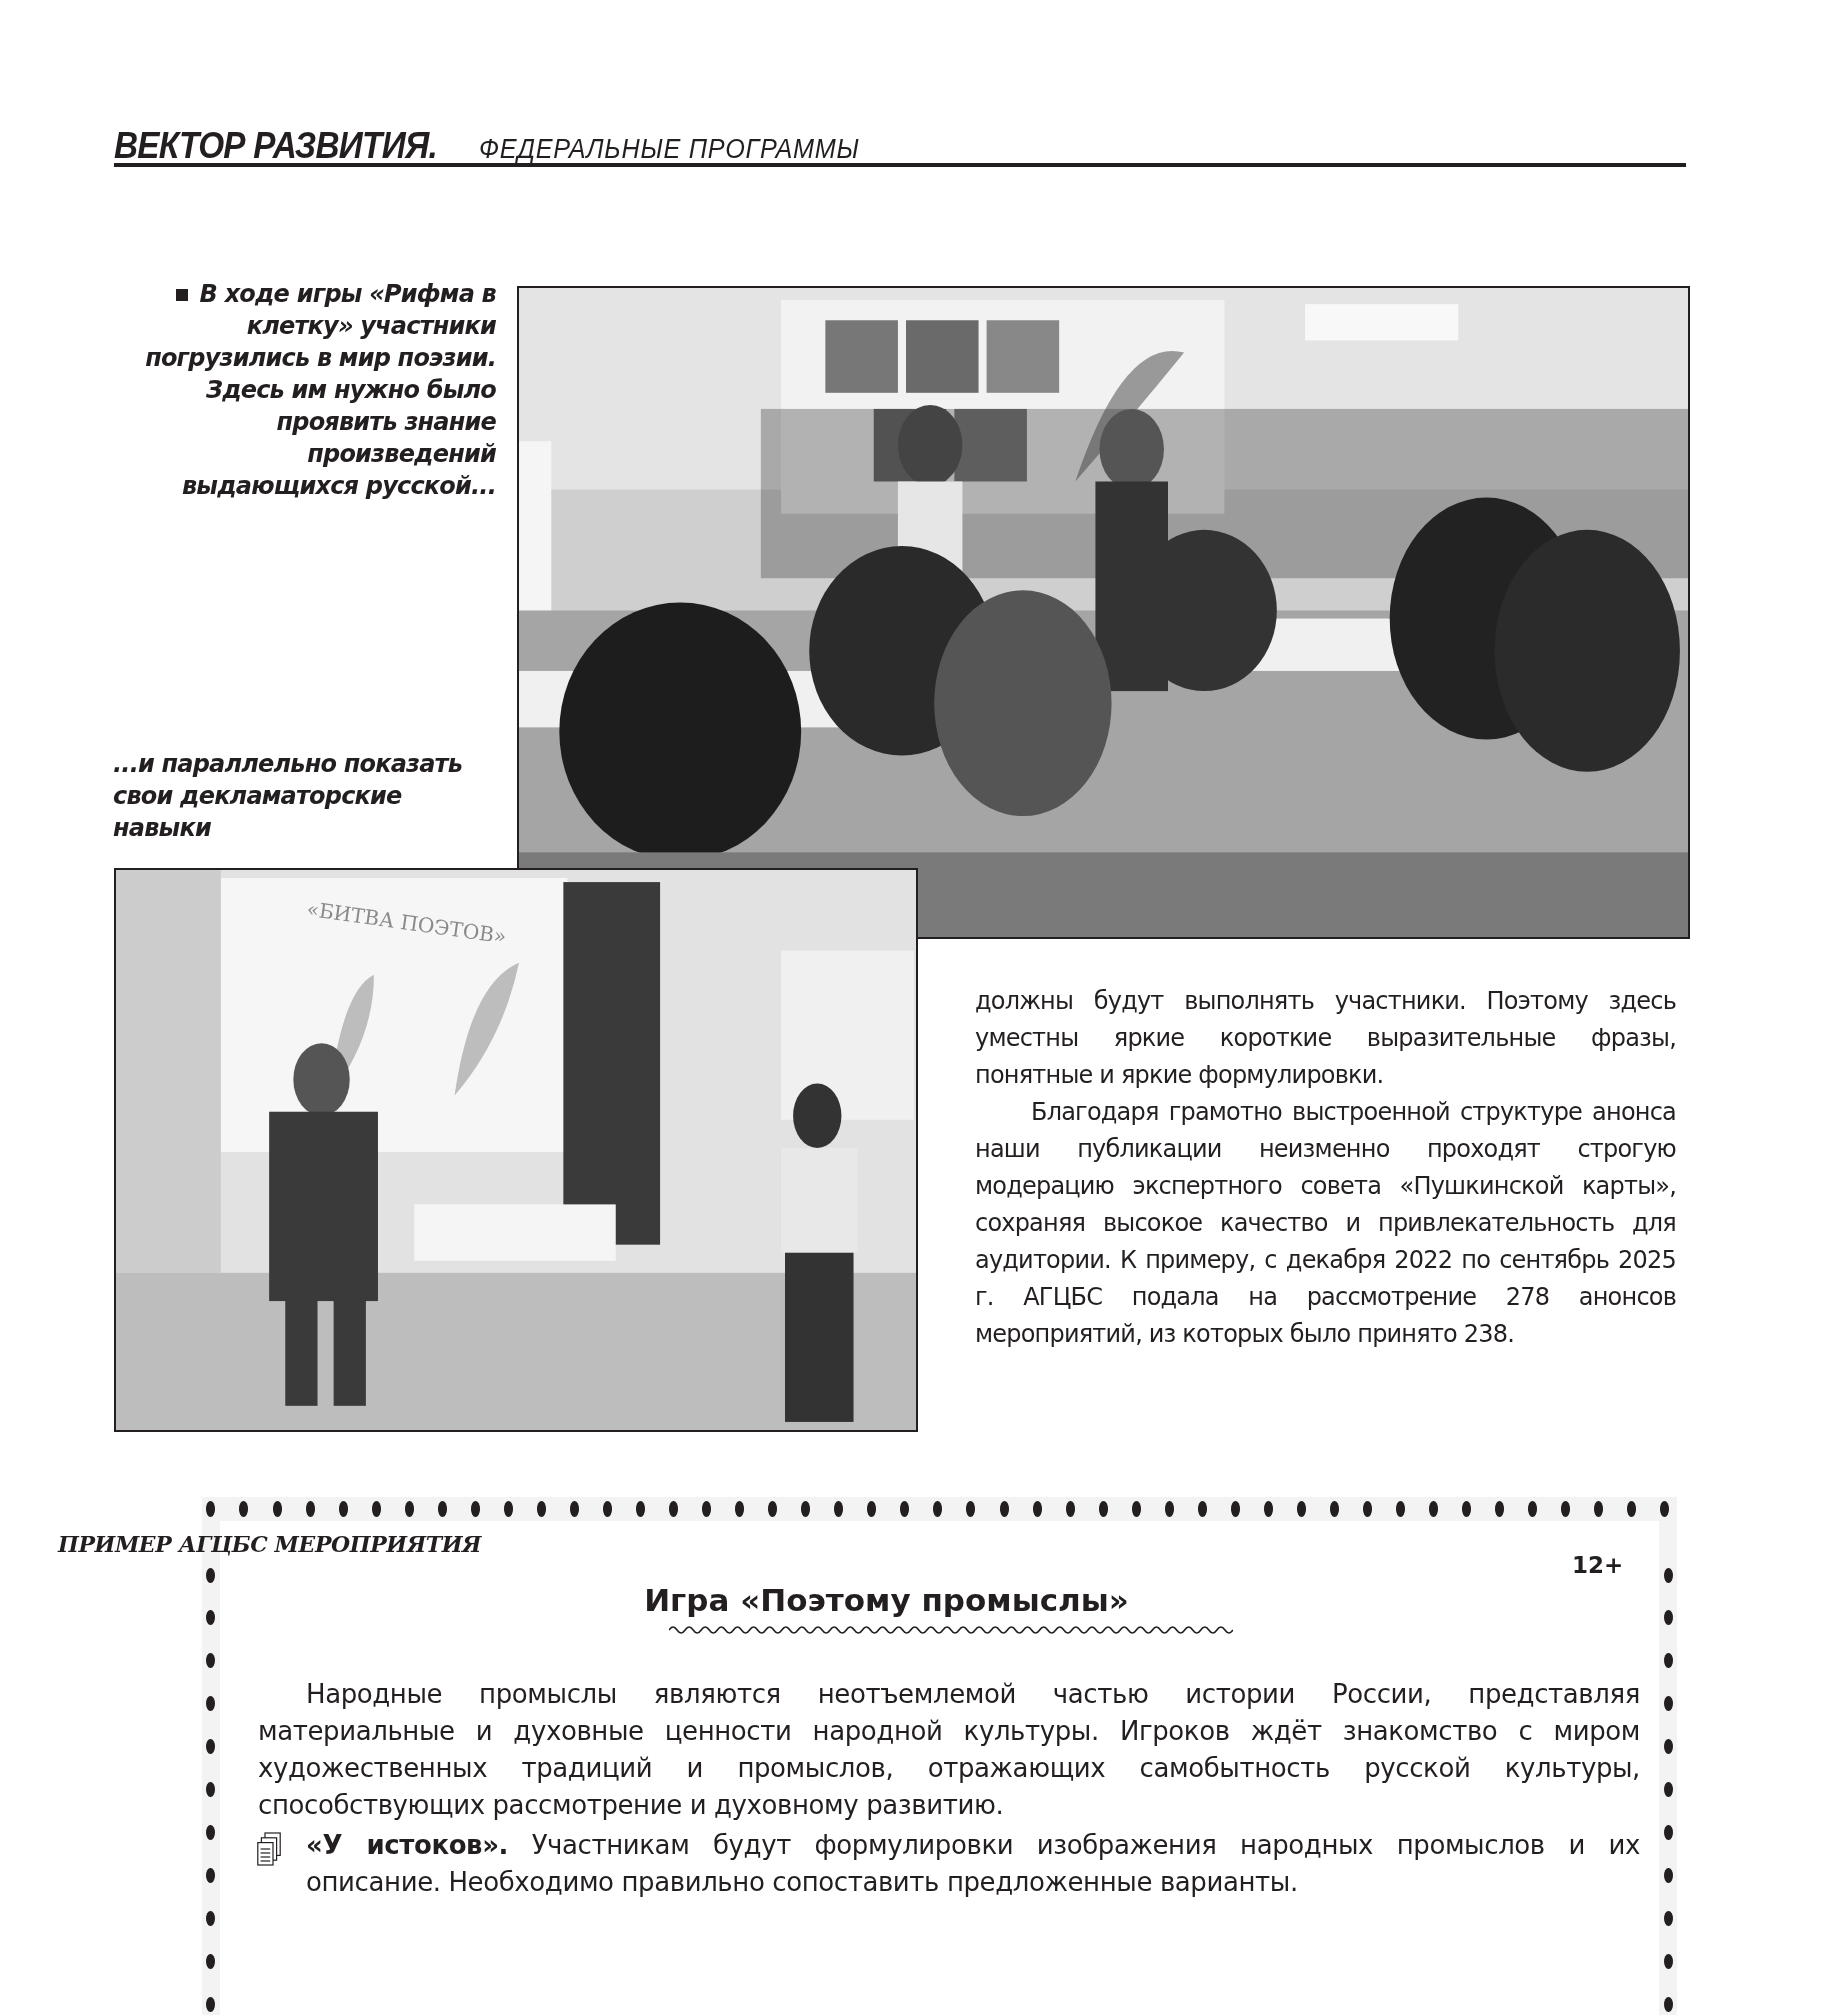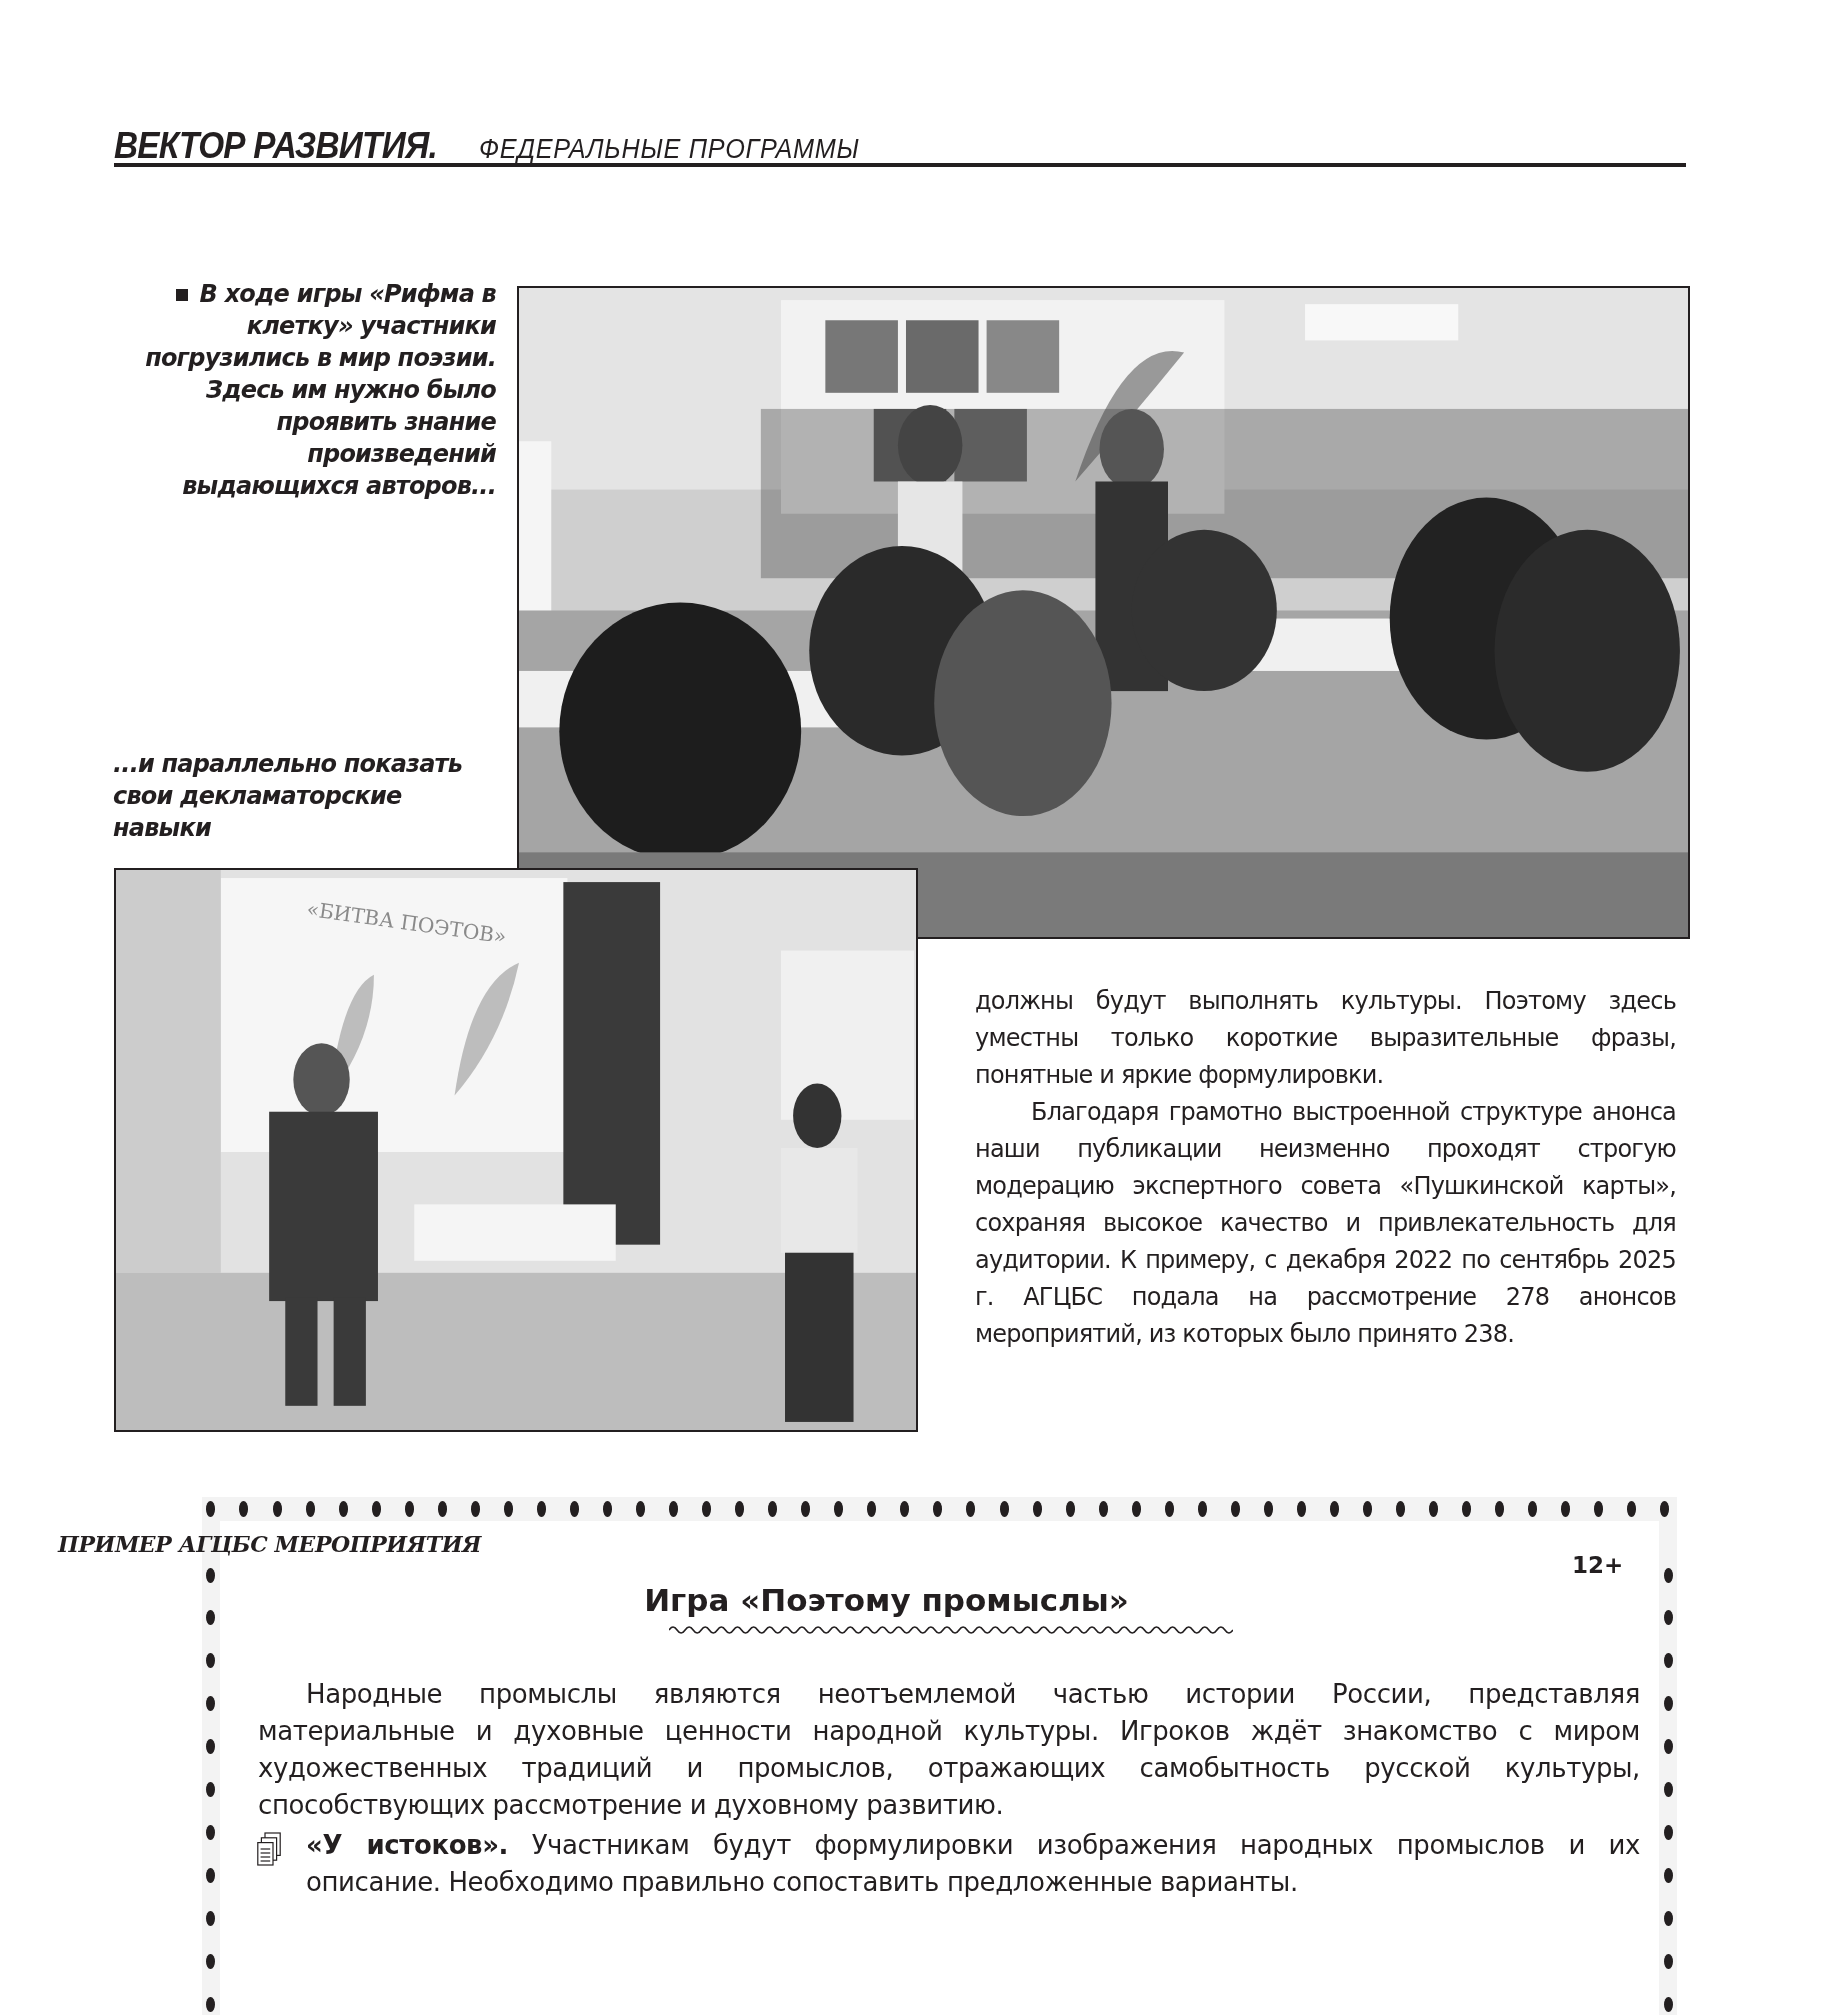--- a/index.html
+++ b/index.html
@@ -41,21 +41,21 @@
 </head>
 <body>
 
 <div id="header" class="abs">
   <span class="t1">ВЕКТОР РАЗВИТИЯ.</span>
   <span class="t2">ФЕДЕРАЛЬНЫЕ ПРОГРАММЫ</span>
 </div>
 <div id="header-rule" class="abs"></div>
 
 <div id="cap1" class="abs caption">
-  <span class="sq"></span><span>В ходе игры «Рифма в клетку» участники погрузились в мир поэзии. Здесь им нужно было проявить знание произведений выдающихся авторов...</span>
+  <span class="sq"></span><span>В ходе игры «Рифма в клетку» участники погрузились в мир поэзии. Здесь им нужно было проявить знание произведений выдающихся русской...</span>
 </div>
 
 <div id="photo1" class="abs photo">
   <svg width="100%" height="100%" viewBox="0 0 2900 1610" preserveAspectRatio="none">
     <rect x="0" y="0" width="2900" height="1610" fill="#cfcfcf"></rect>
     <rect x="0" y="0" width="2900" height="500" fill="#e4e4e4"></rect>
     <rect x="650" y="30" width="1100" height="530" fill="#f2f2f2"></rect>
     <rect x="760" y="80" width="180" height="180" fill="#777"></rect>
     <rect x="960" y="80" width="180" height="180" fill="#6a6a6a"></rect>
     <rect x="1160" y="80" width="180" height="180" fill="#888"></rect>
@@ -101,21 +101,21 @@
     <rect x="380" y="600" width="270" height="470" fill="#3a3a3a"></rect>
     <rect x="420" y="1060" width="80" height="270" fill="#3a3a3a"></rect>
     <rect x="540" y="1060" width="80" height="270" fill="#3a3a3a"></rect>
     <ellipse cx="1740" cy="610" rx="60" ry="80" fill="#333"></ellipse>
     <rect x="1650" y="690" width="190" height="260" fill="#e8e8e8"></rect>
     <rect x="1660" y="950" width="170" height="420" fill="#333"></rect>
   </svg>
 </div>
 
 <div id="body-col" class="abs">
-  <p>должны будут выполнять культуры. Поэтому здесь уместны только короткие выразительные фразы, понятные и яркие формулировки.</p>
+  <p>должны будут выполнять участники. Поэтому здесь уместны яркие короткие выразительные фразы, понятные и яркие формулировки.</p>
   <p class="indent">Благодаря грамотно выстроенной структуре анонса наши публикации неизменно проходят строгую модерацию экспертного совета «Пушкинской карты», сохраняя высокое качество и привлекательность для аудитории. К примеру, с декабря 2022 по сентябрь 2025 г. АГЦБС подала на рассмотрение 278 анонсов мероприятий, из которых было принято 238.</p>
 </div>
 
 <div id="box" class="abs">
   <div id="box-inner" class="abs"></div>
   <div id="dots"></div>
 <div class="dot" style="left: 4.4px; top: 4.4px;"></div>
     <div class="dot" style="left: 37px; top: 4.4px;"></div>
     <div class="dot" style="left: 71px; top: 4.4px;"></div>
     <div class="dot" style="left: 104px; top: 4.4px;"></div>

